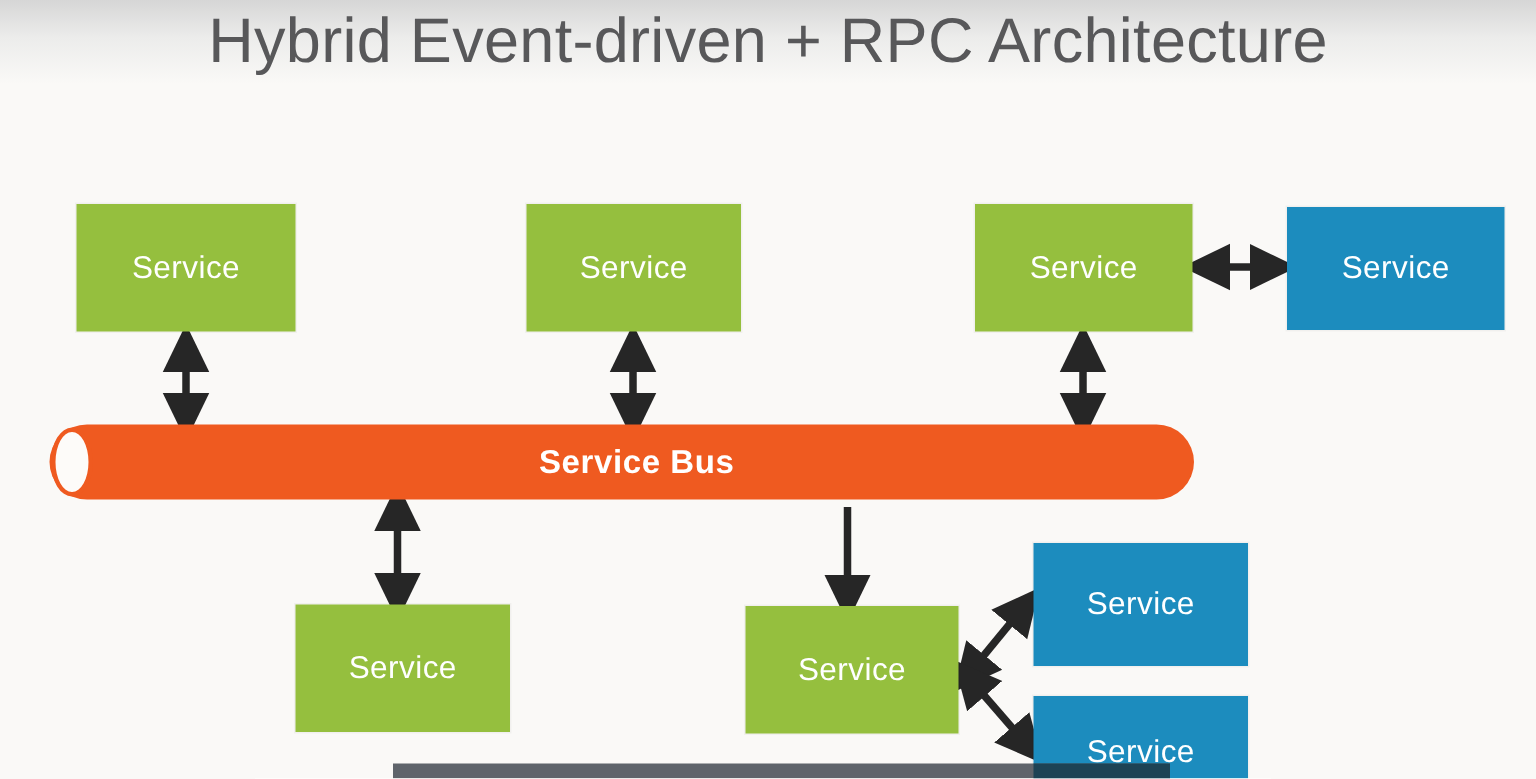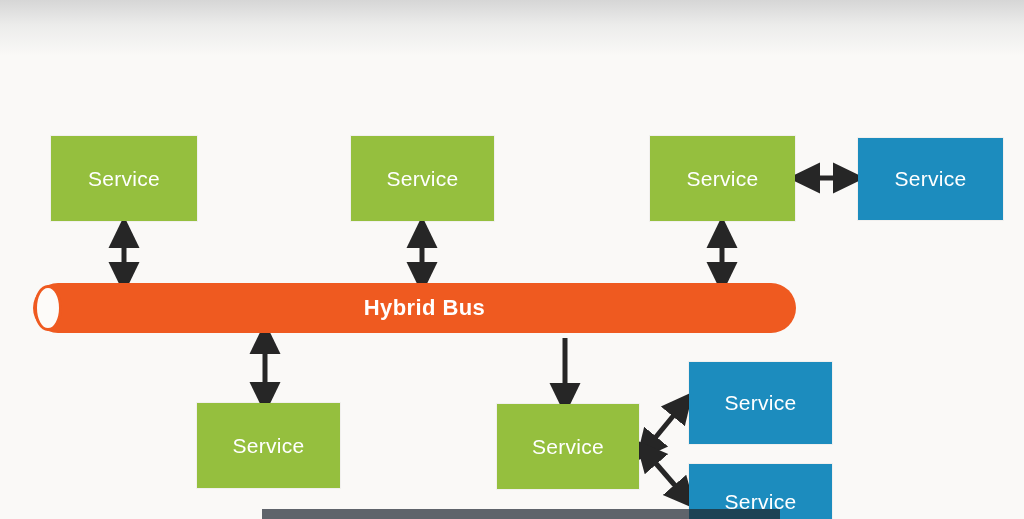--- a/index.html
+++ b/index.html
@@ -110,20 +110,21 @@
     pointer-events: none;
   }
 </style>
 </head>
 <body>
 
 <div id="canvas">
 
   <div class="top-gradient"></div>
 
+  <div class="page-title">Hybrid Event-driven + RPC Architecture</div>
 
   <svg class="arrows" viewBox="0 0 1024 519">
     <defs>
       <marker id="ah" markerWidth="7" markerHeight="7" refX="3.2" refY="3.5" orient="auto" markerUnits="strokeWidth">
         <path d="M0,0.4 L6.4,3.5 L0,6.6 z" fill="#262626"></path>
       </marker>
       <marker id="ah-start" markerWidth="7" markerHeight="7" refX="3.2" refY="3.5" orient="auto-start-reverse" markerUnits="strokeWidth">
         <path d="M0,0.4 L6.4,3.5 L0,6.6 z" fill="#262626"></path>
       </marker>
     </defs>
@@ -155,21 +156,21 @@
     <span>Service</span>
   </div>
   <div class="node green" style="left:650px; top:136px; width:145px; height:85px;">
     <span>Service</span>
   </div>
   <div class="node blue" style="left:858px; top:138px; width:145px; height:82px;">
     <span>Service</span>
   </div>
 
   <div class="bus">
-    <div class="bus-label">Hybrid Bus</div>
+    <div class="bus-label">Service Bus</div>
   </div>
   <div class="bus-cap"></div>
 
   <div class="node green" style="left:197px; top:403px; width:143px; height:85px;">
     <span>Service</span>
   </div>
   <div class="node green" style="left:497px; top:404px; width:142px; height:85px;">
     <span>Service</span>
   </div>
   <div class="node blue" style="left:689px; top:362px; width:143px; height:82px;">

